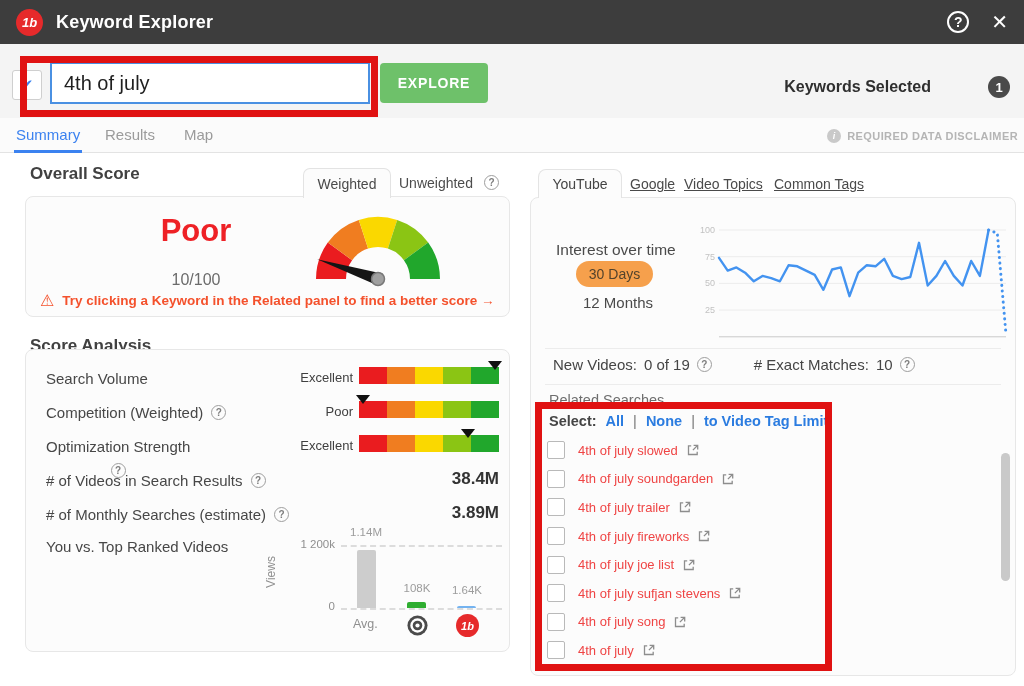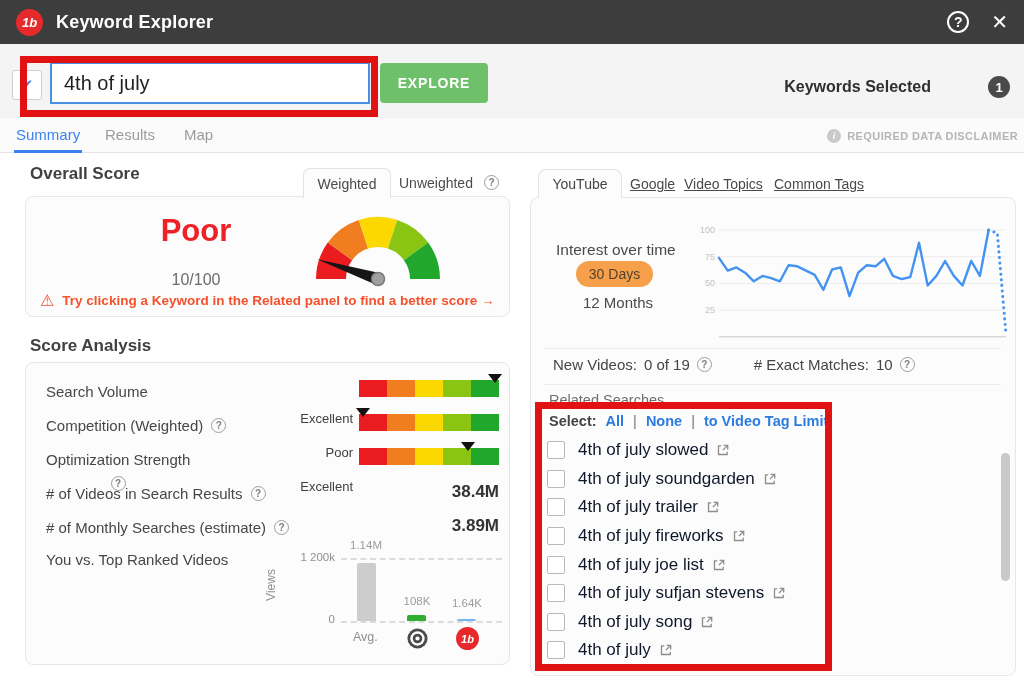--- a/index.html
+++ b/index.html
@@ -63,21 +63,21 @@
   .rating-word { font-size:31px; font-weight:bold; color:#ee2126; }
   .rating-score { font-size:16px; color:#6b6b6b; margin-top:22px; }
   .gauge { position:absolute; left:272px; top:4px; }
   .warn-row { position:absolute; left:14px; top:94px; display:flex; align-items:center;
               color:#f4512c; font-size:13.5px; font-weight:bold; }
   .warn-tri { font-size:16px; margin-right:8px; font-weight:normal; }
 
   
   .sa-label { position:absolute; left:20px; font-size:15px; color:#474747; display:flex;
               align-items:center; gap:8px; }
-  .scale-rating { position:absolute; right:156px; width:90px; text-align:right; font-size:13px; color:#3f3f3f;margin-top:28px; }
+  .scale-rating { position:absolute; right:156px; width:90px; text-align:right; font-size:13px; color:#3f3f3f; }
   .scale-bar { position:absolute; right:10px; width:140px; height:17px;
                background:linear-gradient(to right,#ea1c1f 0 20%,#f07d20 20% 40%,#fad800 40% 60%,#8bc514 60% 80%,#21a72c 80% 100%); }
   .scale-marker { position:absolute; top:-6px; width:0; height:0; border-left:7px solid transparent;
                   border-right:7px solid transparent; border-top:9px solid #111; }
   .sa-value { position:absolute; right:10px; font-size:17px; font-weight:bold; color:#333; }
 
   
   .views-chart { position:absolute; left:235px; top:140px; width:245px; height:158px; }
   .vc-ylabel { position:absolute; left:-6px; top:75px; transform:rotate(-90deg); font-size:12px; color:#8f8f8f; }
   .vc-tick { position:absolute; font-size:11.5px; color:#8f8f8f; width:44px; text-align:right; }
@@ -105,21 +105,21 @@
   .related-h { position:absolute; left:18px; top:194px; font-size:14.5px; color:#6e6e6e; }
   .select-row { position:absolute; left:18px; top:215px; display:flex; align-items:center; gap:9px;
                 font-size:14.5px; }
   .select-row .lbl { color:#454545; font-weight:bold; }
   .sel-link { color:#2b7ce0; font-weight:bold; cursor:pointer; }
   .sel-sep { color:#777; }
   .rs-list { position:absolute; left:16px; top:238px; width:330px; height:238px; overflow:hidden; }
   .rs-row { display:flex; align-items:center; height:28.6px; gap:13px; }
   .rs-check { width:18px; height:18px; background:#fff; border:1.5px solid #b9b9b9; border-radius:2px;
               flex:none; cursor:pointer; }
-  .rs-link { font-size:17px; color:#0f172a; cursor:pointer; text-decoration:none; }
+  .rs-link { font-size:13px; color:#ef4444; cursor:pointer; text-decoration:none; }
   .rs-row .ext { margin-left:-4px; }
   .scroll-thumb { position:absolute; left:470px; top:255px; width:9px; height:128px; background:#c9c9c9;
                   border-radius:5px; }
 
   
   .anno { position:absolute; border:7px solid #e01212; z-index:50; pointer-events:none; }
 </style>
 </head>
 <body>
 
@@ -175,21 +175,21 @@
       <circle cx="80" cy="78" r="6.5" fill="#a0a0a0" stroke="#787878" stroke-width="1.5"></circle>
     </svg>
     <div class="warn-row">
       <span class="warn-tri">⚠</span>
       <span>Try clicking a Keyword in the Related panel to find a better score →</span>
     </div>
   </div>
 
   <div class="section-h" style="left:30px; top:336px;">Score Analysis</div>
 
-  <div class="card" style="left:25px; top:362px; width:485px; height:303px;">
+  <div class="card" style="left:25px; top:349px; width:485px; height:303px;">
 
     <div class="sa-label" style="top:20px;">
       <span>Search Volume</span>
     </div>
     <div class="scale-rating" style="top:20px;">Excellent</div>
     <div class="scale-bar" style="top:17px;">
       <div class="scale-marker" style="left: calc(97% - 7px);"></div>
     </div>
 
     <div class="sa-label" style="top:54px;">

